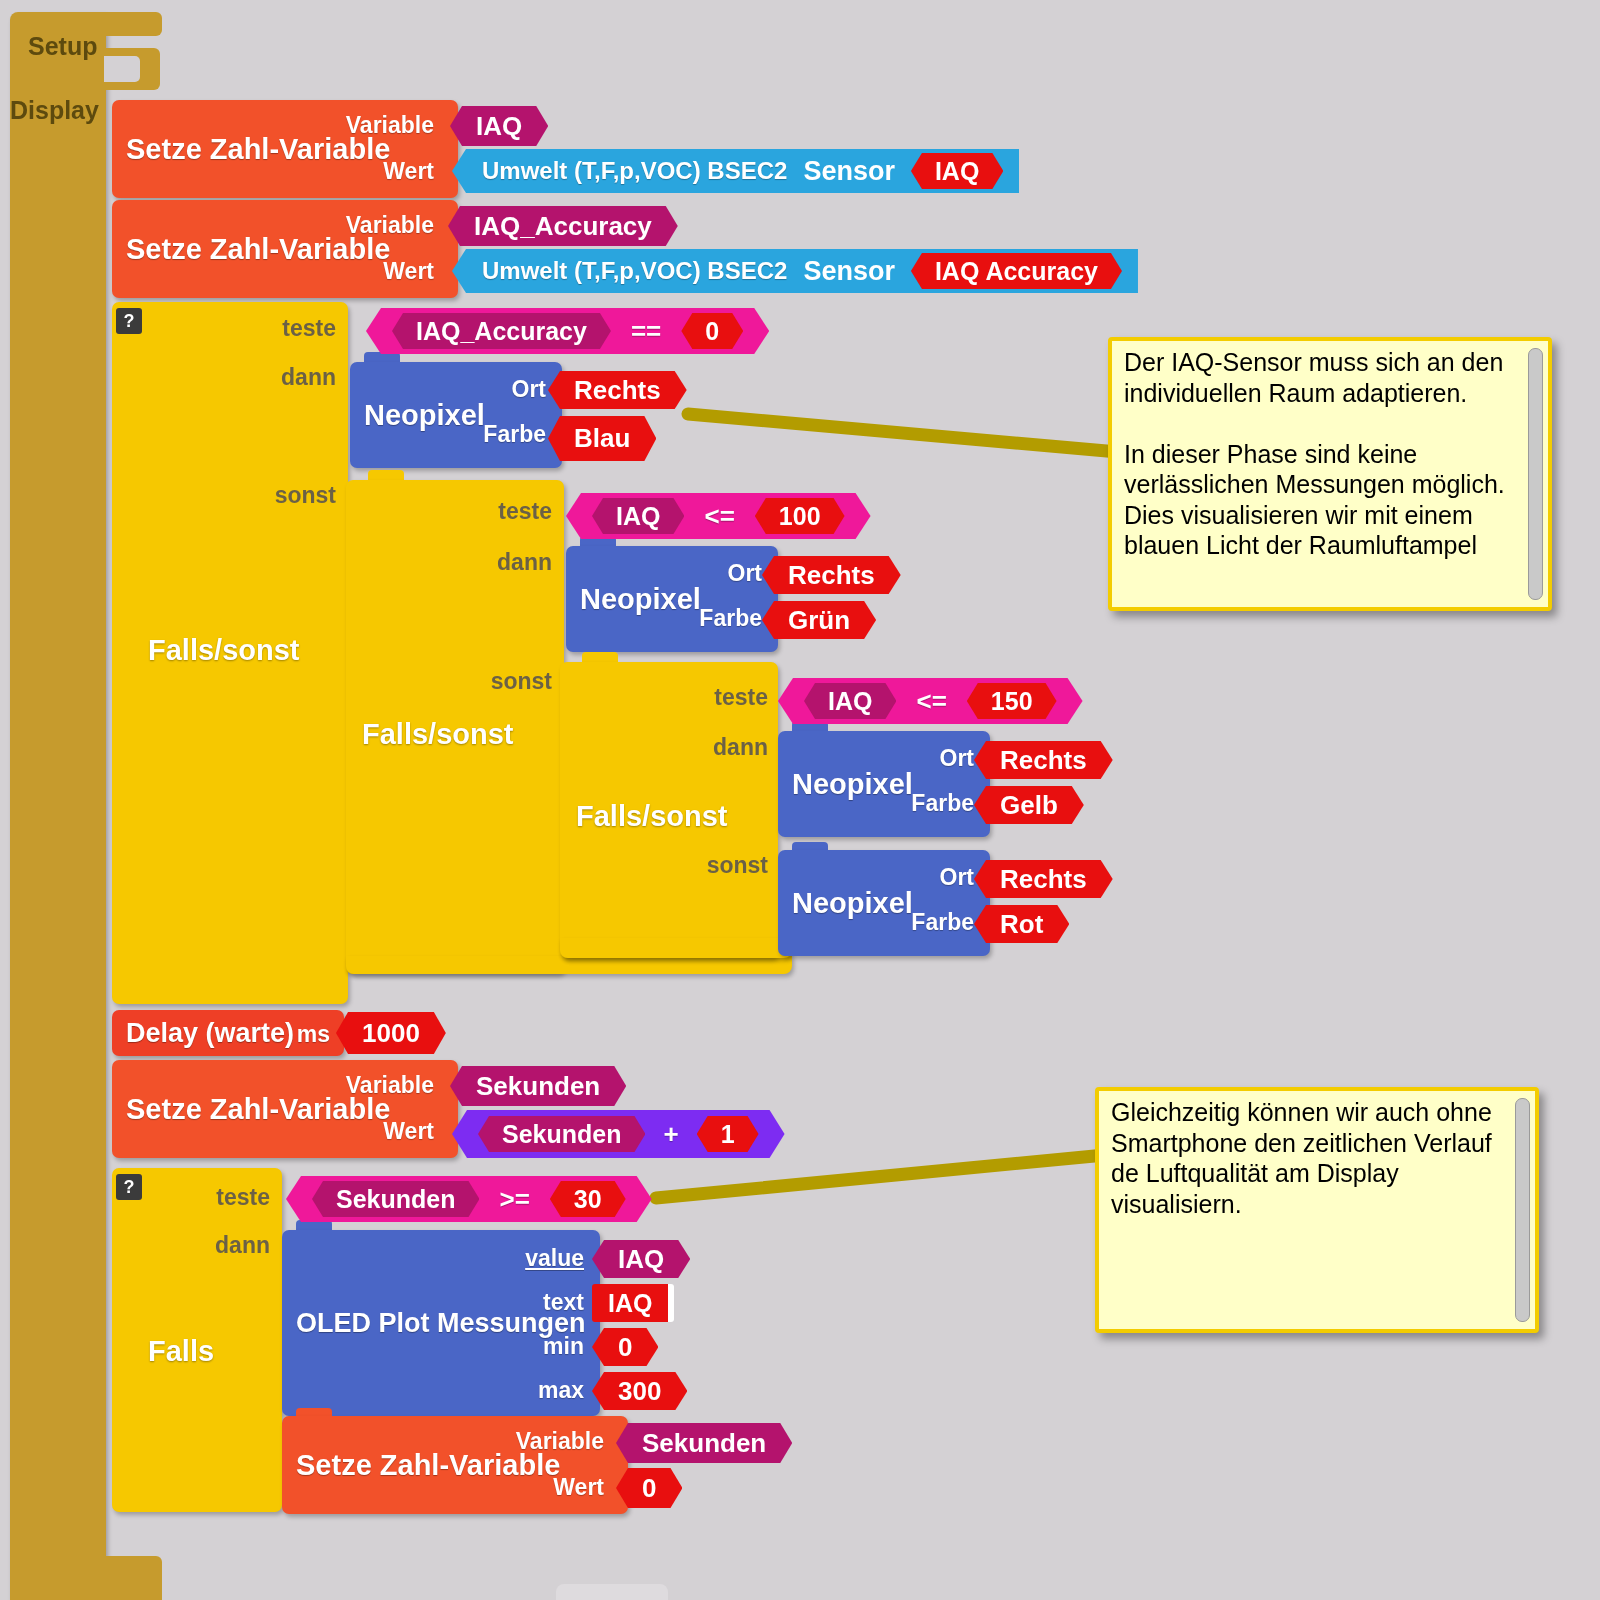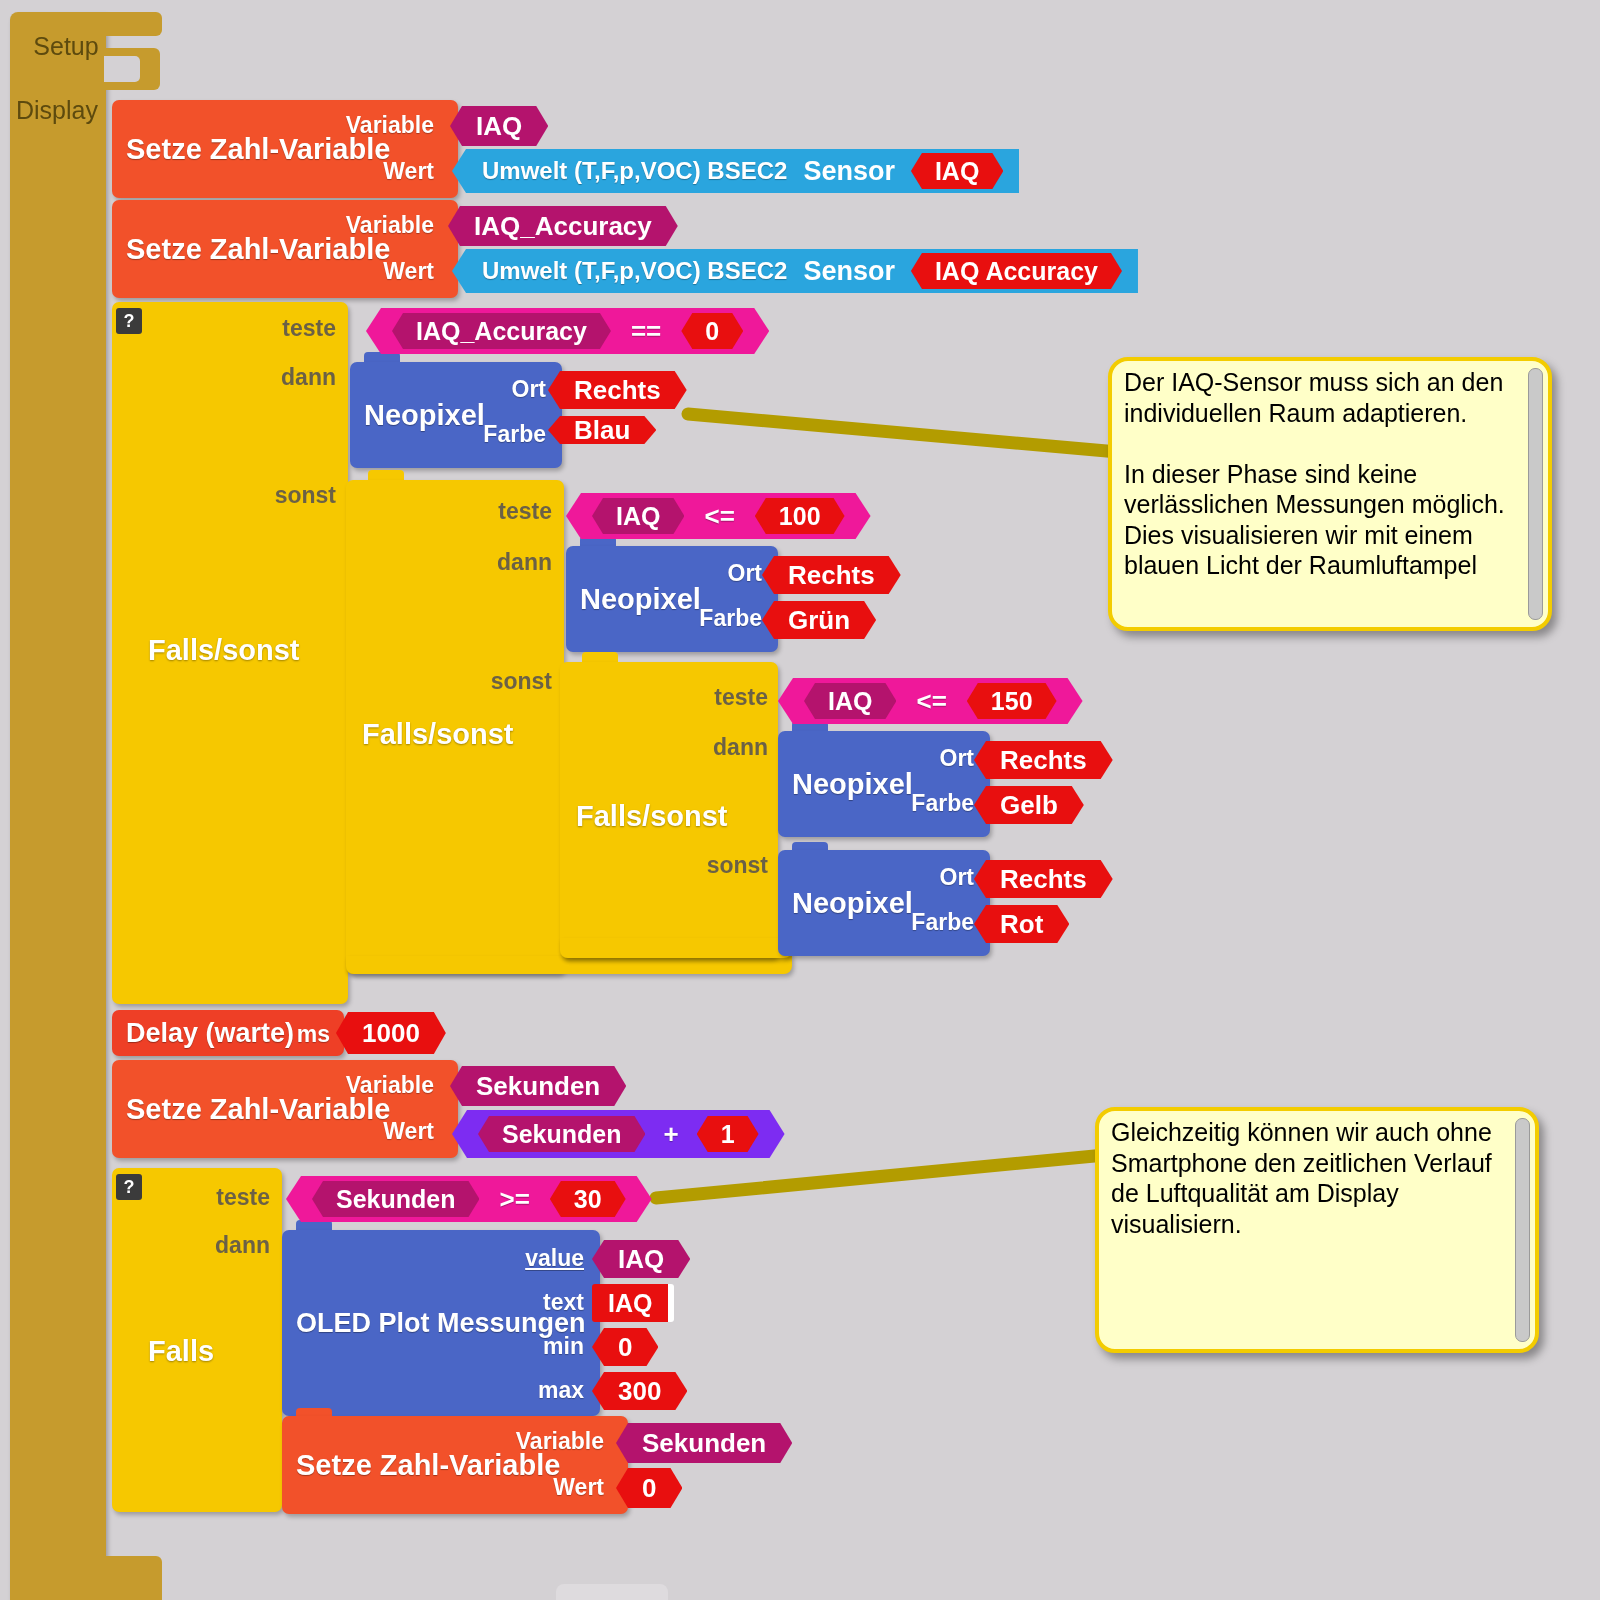--- a/index.html
+++ b/index.html
@@ -7,21 +7,21 @@
     position:relative;width:1600px;height:1600px;overflow:hidden;
     background:var(--canvas,#d4d1d4);
     font-family:"Liberation Sans",sans-serif;
   }
   .abs{position:absolute;}
   svg.links{position:absolute;left:0;top:0;z-index:1;pointer-events:none;}
   svg.links line{stroke:var(--connector,#b39c00);stroke-width:13;stroke-linecap:round;}
 
   
   .frame{background:var(--frame-gold,#c69b2d);box-shadow:2px 3px 4px rgba(0,0,0,.25);z-index:2;}
-  .frame-label{position:absolute;z-index:3;font-weight:normal;font-size:25px;color:#5d4a0e;text-align:center;}
+  .frame-label{position:absolute;z-index:3;font-weight:bold;font-size:25px;color:#5d4a0e;text-align:left;}
 
   
   .block{position:absolute;z-index:2;border-radius:7px;box-shadow:2px 3px 4px rgba(0,0,0,.25);}
   .orange{background:var(--block-orange,#f2512a);}
   .redblk{background:var(--block-delay-red,#ee3f26);}
   .yellow{background:var(--block-yellow,#f6c800);}
   .royal{background:var(--block-royal-blue,#4a66c6);}
   .bump{position:absolute;z-index:2;width:36px;height:12px;border-radius:4px 4px 0 0;}
   .bump.y{background:var(--block-yellow,#f6c800);}
   .bump.b{background:var(--block-royal-blue,#4a66c6);}
@@ -56,22 +56,22 @@
   .sensorname{color:#fff;font-weight:bold;font-size:24px;text-shadow:0 1px 1px rgba(0,0,0,.3);white-space:nowrap;}
   .sensorlbl{color:#fff;font-weight:bold;font-size:27px;white-space:nowrap;}
   .inputred{position:absolute;z-index:3;display:flex;align-items:center;justify-content:center;height:38px;padding:0 16px;
     background:var(--pill-red,#e80f0f);border-radius:3px;border-right:6px solid #fff;
     color:#fff;font-weight:bold;font-size:25px;}
   .qmark{position:absolute;z-index:3;width:26px;height:26px;background:#3b3b3b;border-radius:3px;
     display:flex;align-items:center;justify-content:center;color:#fff;font-weight:bold;font-size:18px;}
 
   
   .bubble{position:absolute;z-index:4;background:var(--comment-bg,#ffffc8);
-    border:4px solid var(--comment-border,#f3cc00);border-radius:20px;
-    box-shadow:5px 6px 9px rgba(0,0,0,.35);margin-top:20px;}
+    border:4px solid var(--comment-border,#f3cc00);border-radius:4px;
+    box-shadow:5px 6px 9px rgba(0,0,0,.35);}
   .bubble-text{position:absolute;left:12px;top:6px;right:34px;bottom:6px;
     font-size:25px;line-height:1.22;color:#000;white-space:pre-line;overflow:hidden;}
   .bubble-scroll{position:absolute;right:5px;top:7px;bottom:7px;width:13px;
     background:#c9c9c9;border:1px solid #9a9a9a;border-radius:7px;}
 </style>
 </head>
 <body>
 
 <div class="workspace">
 
@@ -121,21 +121,21 @@
     <span class="hexi red">0</span>
   </div>
   <div class="rlabel" style="left:228px;top:364px;width:108px;">dann</div>
   <div class="bump b" style="left:364px;top:352px;z-index:2;"></div>
   <div class="block royal" style="left:350px;top:362px;width:212px;height:106px;">
     <div class="btitle">Neopixel</div>
     <div class="wlabel" style="right:16px;top:14px;">Ort</div>
     <div class="wlabel" style="right:16px;top:59px;">Farbe</div>
   </div>
   <div class="hexv red" style="left:548px;top:371px;height:38px;">Rechts</div>
-  <div class="hexv red" style="left:548px;top:416px;height:28px;">Blau</div>
+  <div class="hexv red" style="left:548px;top:416px;height:45px;">Blau</div>
   <div class="rlabel" style="left:228px;top:482px;width:108px;">sonst</div>
   <div class="ytitle" style="left:148px;top:634px;">Falls/sonst</div>
 
   <div class="bump y" style="left:368px;top:470px;z-index:2;"></div>
   <div class="block yellow" style="left:346px;top:480px;width:218px;height:494px;"></div>
   <div class="block yellow" style="left:346px;top:956px;width:446px;height:18px;border-radius:0 0 8px 8px;"></div>
   <div class="rlabel" style="left:452px;top:498px;width:100px;">teste</div>
   <div class="condbar" style="left:566px;top:493px;">
     <span class="hexi mag">IAQ</span>
     <span class="opspan">&lt;=</span>

